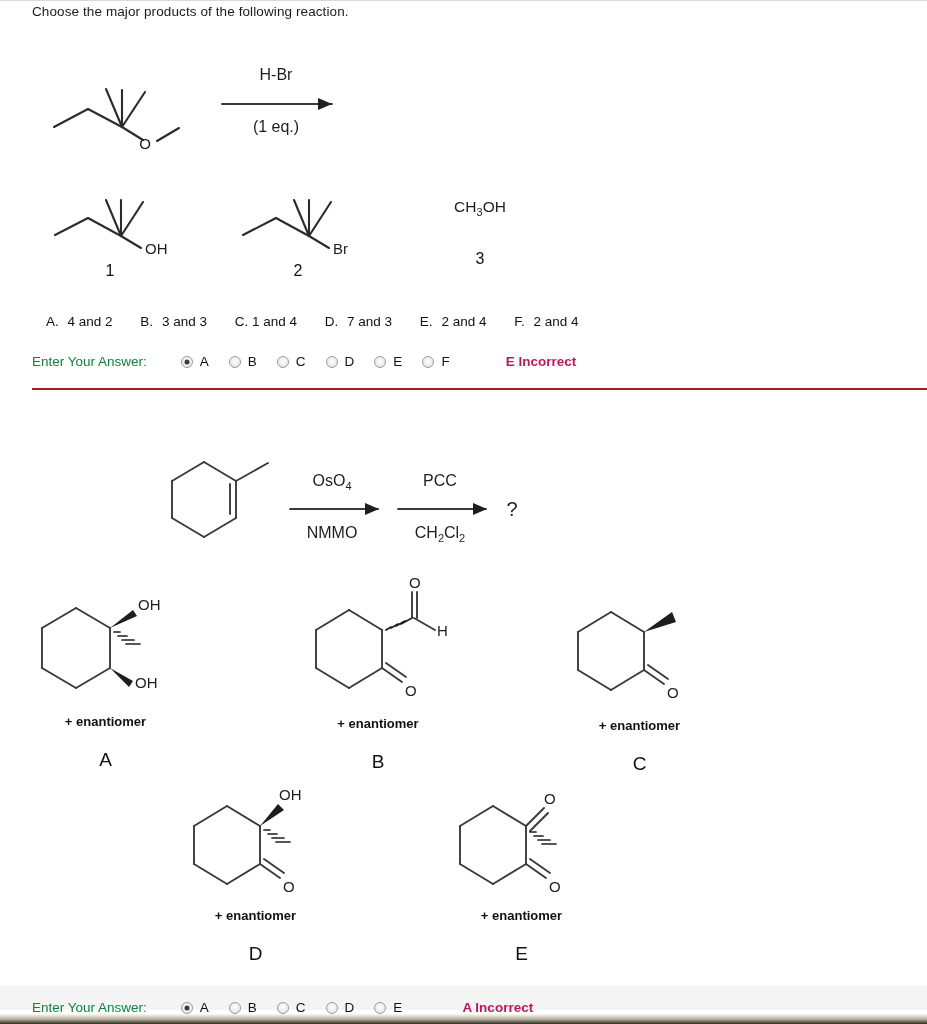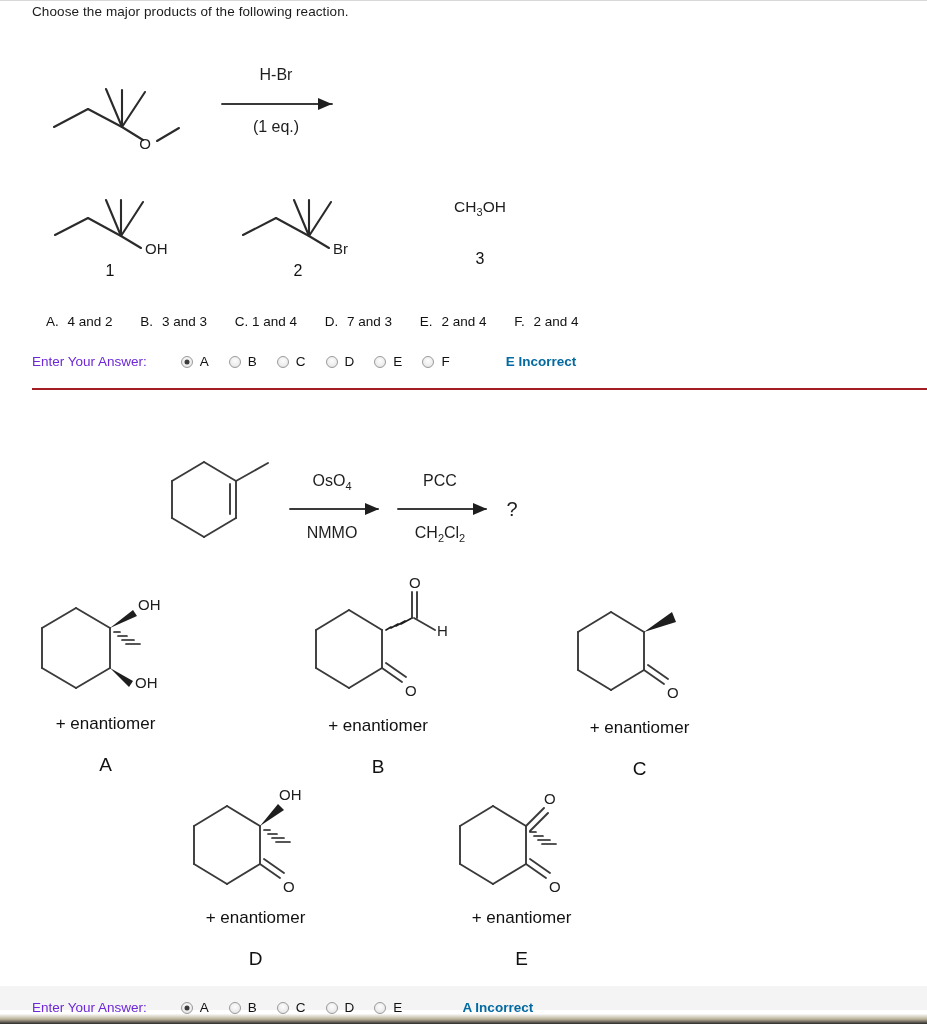--- a/index.html
+++ b/index.html
@@ -11,40 +11,40 @@
     overflow:hidden;
     position:relative;
   }
   .top-rule{position:absolute;left:0;top:0;width:927px;height:1px;background:#d8d8d8;}
   .q{position:absolute;left:0;width:927px;}
   .prompt{font-size:13.5px;color:#1b1b1b;letter-spacing:0.1px;}
   .divider{height:0;border-top:2px solid #a51c22;}
   .choices-line{font-size:13.5px;color:#111;}
   .choices-line span.opt{display:inline-block;}
   .ans-row{display:flex;align-items:center;font-size:13.5px;}
-  .ans-label{color:#6d28d9;}
+  .ans-label{color:#15803d;}
   .radio-group{display:flex;align-items:center;}
   .radio-item{display:flex;align-items:center;margin-left:20px;}
   .radio{
     width:12px;height:12px;border-radius:50%;
     background:radial-gradient(circle at 50% 38%,#fdfdfd 0%,#ececec 62%,#dadada 100%);
     border:1px solid #9a9a9a;
     box-sizing:border-box;
     position:relative;
     flex:0 0 auto;
   }
   .radio.sel::after{
     content:"";position:absolute;left:50%;top:50%;
     width:5px;height:5px;border-radius:50%;
     background:#3c3c3c;transform:translate(-50%,-50%);
   }
   .radio-letter{margin-left:7px;font-size:13.5px;color:#111;}
-  .verdict{color:#0369a1;font-weight:bold;font-size:13.5px;padding-left:20px;}
+  .verdict{color:#be185d;font-weight:bold;font-size:13.5px;padding-left:20px;}
   .struct-label{font-size:15px;text-align:center;color:#111;}
-  .enant{font-size:17px;text-align:center;color:#111;}
+  .enant{font-size:13px;text-align:center;color:#111;font-weight:bold;}
   .choice-letter{font-size:19px;text-align:center;color:#111;}
   .bottom-fade{
     position:absolute;left:0;top:1008px;width:927px;height:16px;
     background:linear-gradient(to bottom,rgba(255,255,255,0) 0%,rgba(255,255,255,0) 35%,#b9b098 70%,#2a2a28 100%);
   }
   .panel-bg{position:absolute;left:0;top:986px;width:927px;height:24px;background:#f4f4f4;}
   svg{display:block;overflow:visible;}
   .bond{stroke:#2b2b2b;stroke-width:2.1;fill:none;stroke-linecap:round;}
   .bond-thin{stroke:#3a3a3a;stroke-width:1.9;fill:none;stroke-linecap:round;}
   .atom{font-family:"Liberation Sans","DejaVu Sans",sans-serif;font-size:15px;fill:#1e1e1e;}

